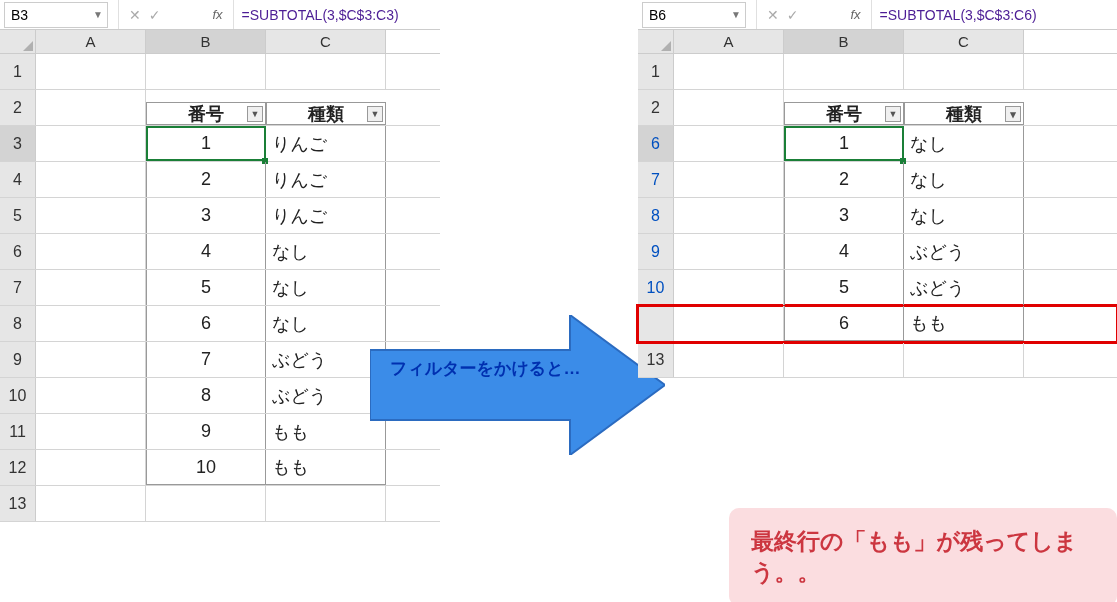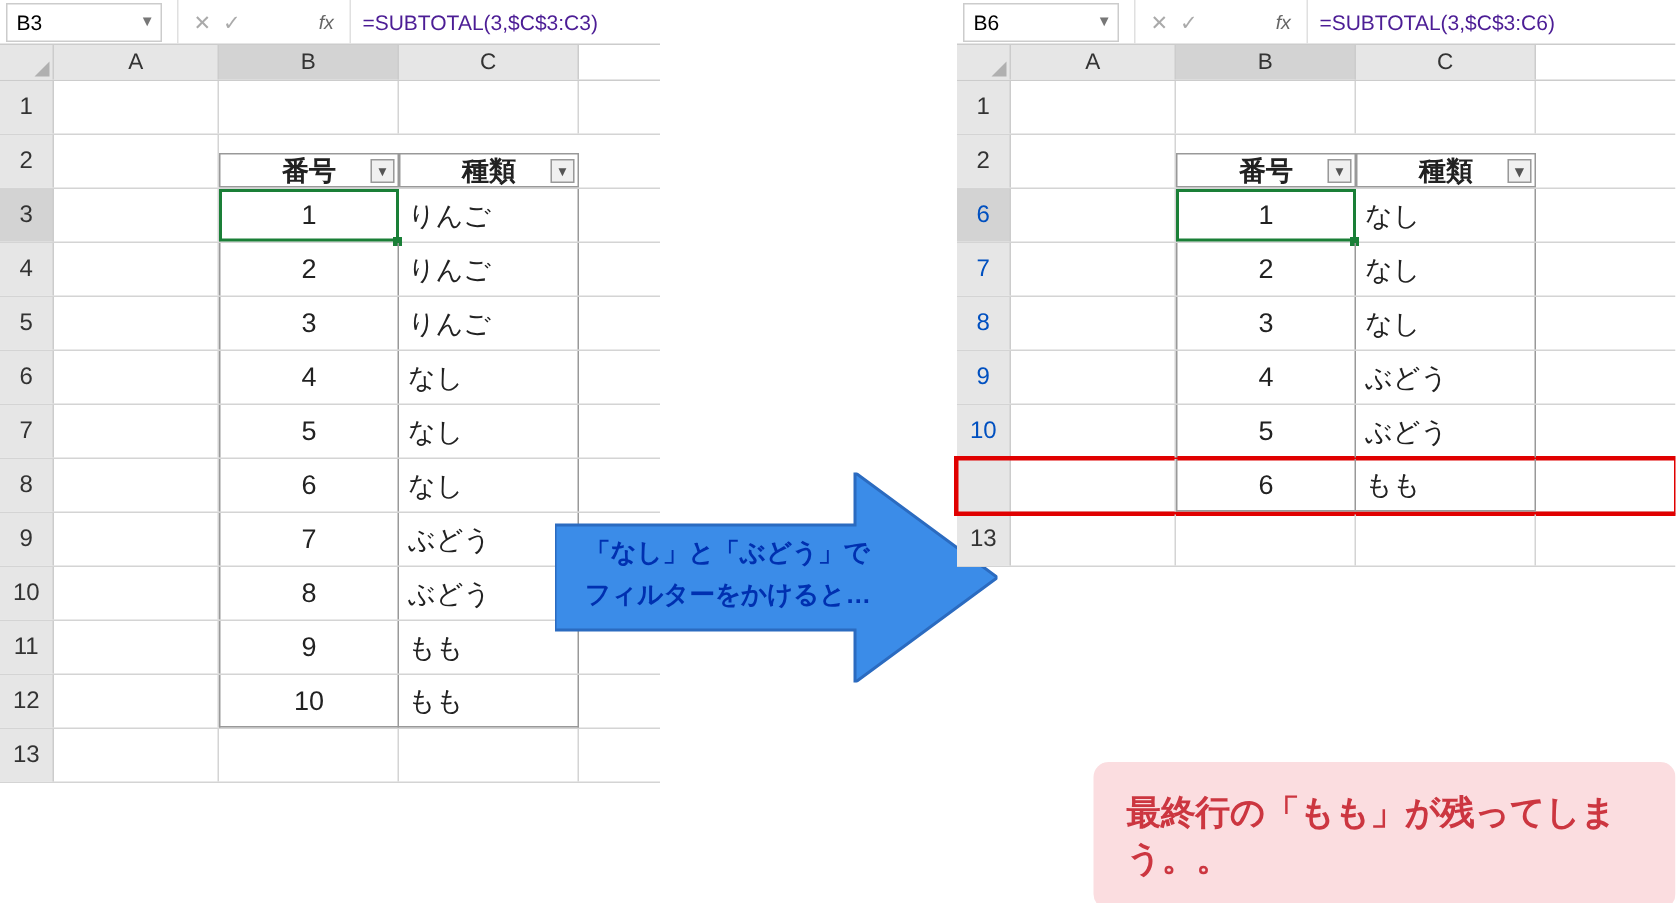--- a/index.html
+++ b/index.html
@@ -305,21 +305,20 @@
     <div class="cell col-b"></div>
     <div class="cell col-c"></div>
   </div>
 </div>
 
 <div class="arrow-block">
   <svg class="arrow-shape" viewBox="0 0 295 140">
     <polygon points="0,35 200,35 200,0 295,70 200,140 200,105 0,105" fill="#3b8ce8" stroke="#2b6bc0" stroke-width="2"></polygon>
   </svg>
   <div class="arrow-text">
-    <div>「なし」と「ぶどう」で</div>
     <div>フィルターをかけると…</div>
   </div>
 </div>
 
 <div class="panel right">
   <div class="formula-bar">
     <div class="name-box">
       <span>B6</span>
       <span class="dd">▼</span>
     </div>

